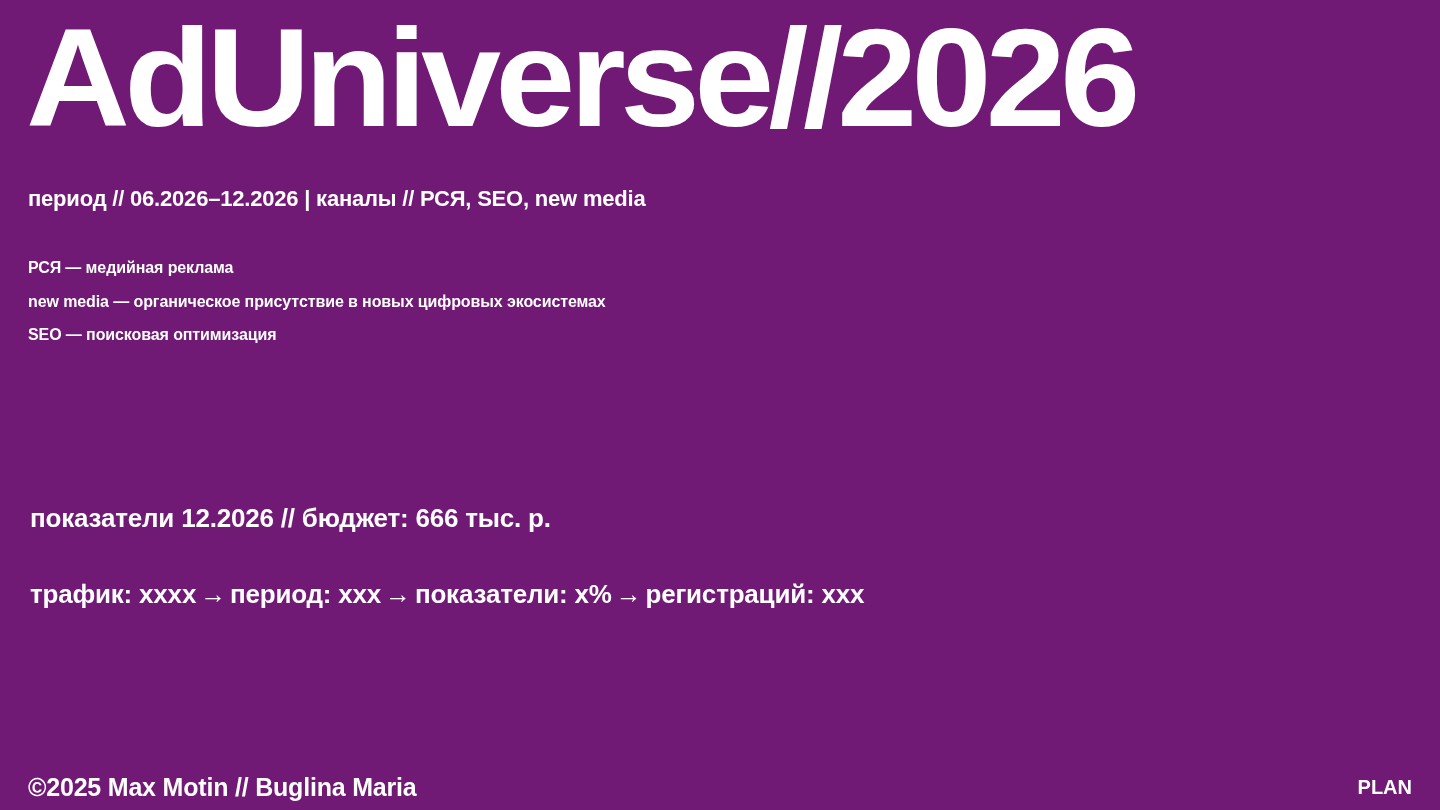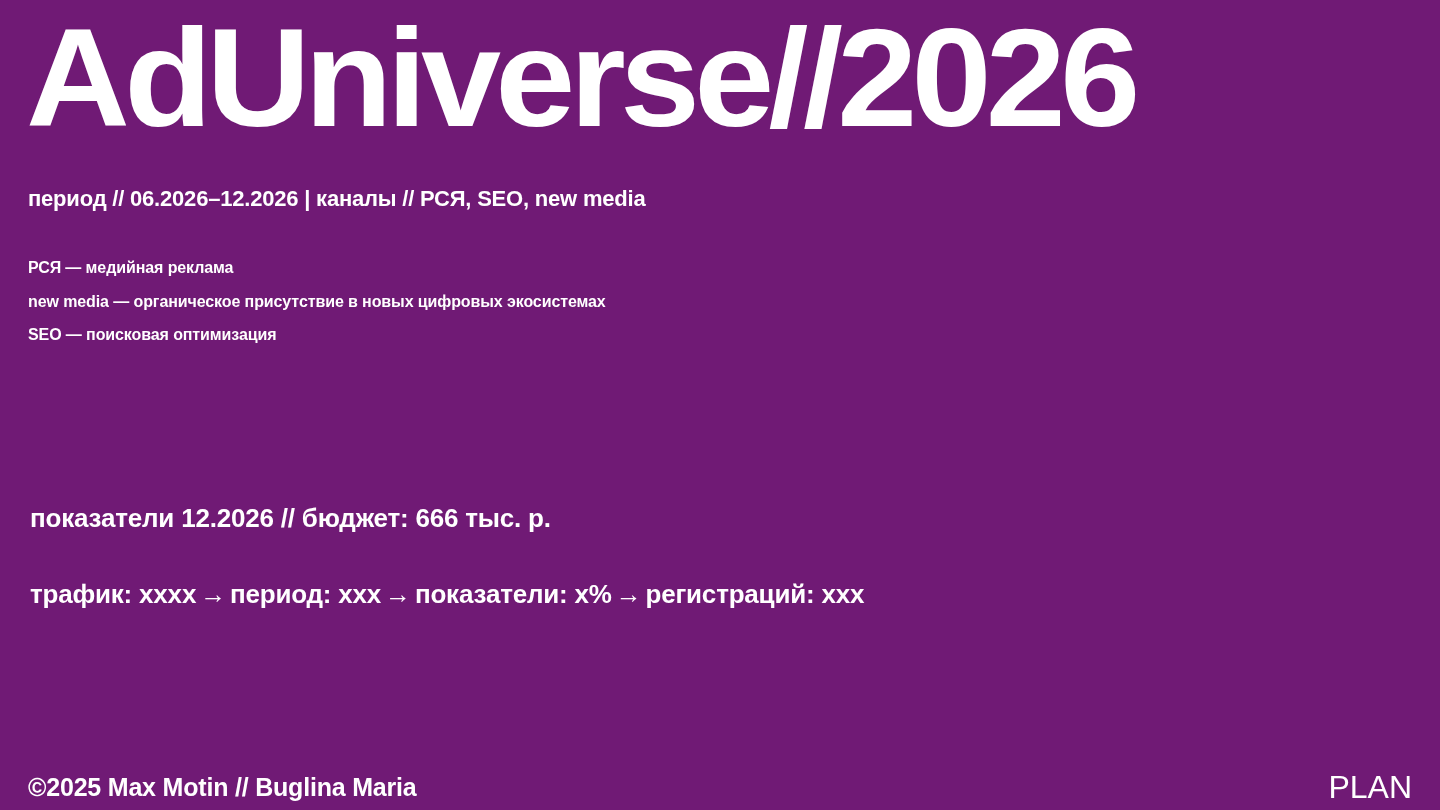--- a/index.html
+++ b/index.html
@@ -117,23 +117,23 @@
     justify-content: space-between;
   }
   .footer-left {
     font-size: 25px;
     line-height: 30px;
     font-weight: 700;
     letter-spacing: -0.2px;
     white-space: nowrap;
   }
   .footer-right {
-    font-size: 32px;
+    font-size: 20px;
     line-height: 30px;
-    font-weight: 400;
+    font-weight: 700;
     letter-spacing: 0px;
     white-space: nowrap;
   }
 </style>
 </head>
 <body>
 
 <div class="slide">
 
   <div class="title-block">

